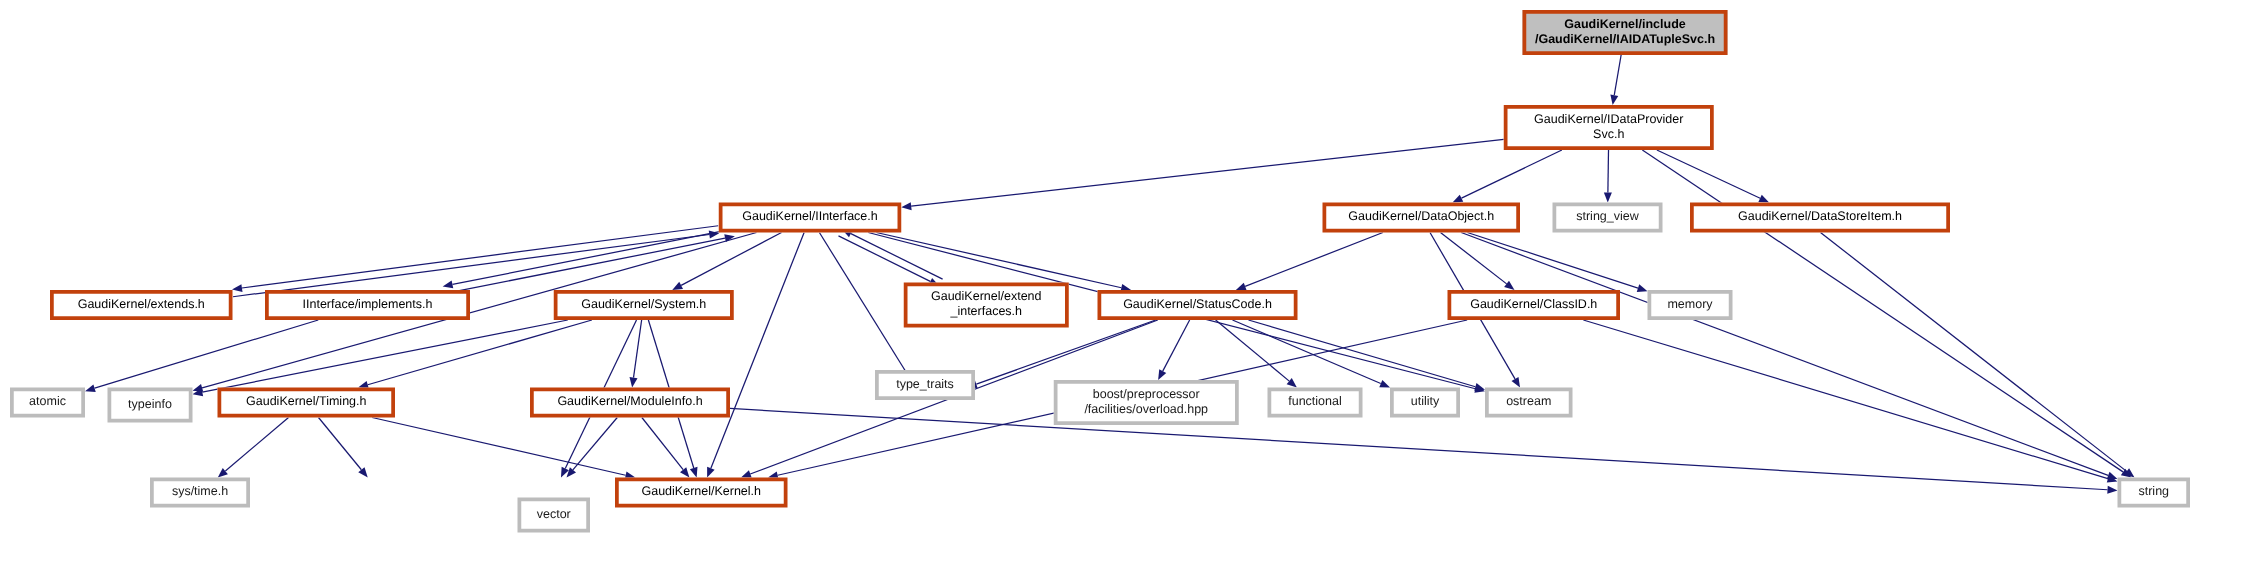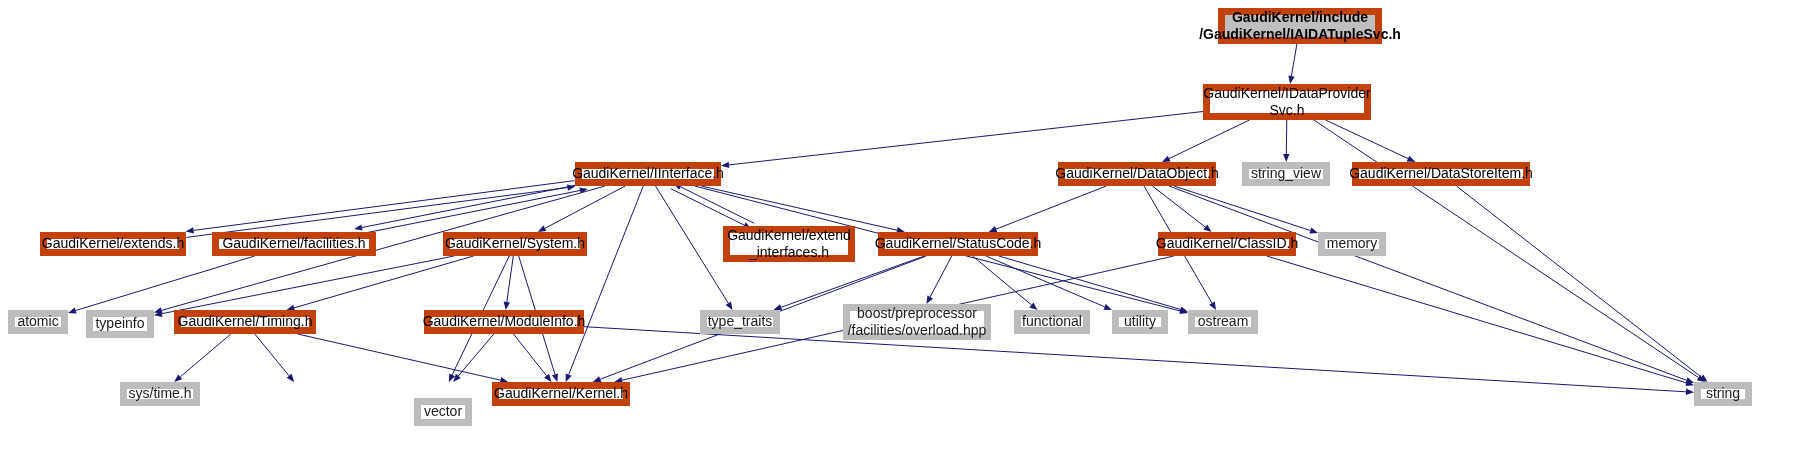--- a/index.html
+++ b/index.html
@@ -10,24 +10,24 @@
     font-family:"Liberation Sans", sans-serif;
     background:#ffffff;
   }
   #edges{position:absolute;left:0;top:0;z-index:0;pointer-events:none;}
   .node{
     position:absolute;
     box-sizing:border-box;
     display:flex;align-items:center;justify-content:center;
     text-align:center;
     white-space:pre-line;
-    font-size:14px;line-height:1.25;
+    font-size:10px;line-height:1.25;
     color:#000000;
     background:#ffffff;
-    border:7px solid #c2410c;
+    border:3px solid #c2410c;
     padding:1px 19px;
     z-index:1;
     cursor:default;
   }
   .node.local{cursor:pointer;}
   .node.system{border-color:#bcbcbc;color:#1a1a1a;}
   .node.root{background:#bfbfbf;font-weight:bold;}
 </style>
 </head>
 <body>
@@ -125,36 +125,36 @@
     </svg>
 
   <div class="node root" style="left:1218px;top:8px;width:164px;height:36px;">GaudiKernel/include
 /GaudiKernel/IAIDATupleSvc.h</div>
   <div class="node local" style="left:1203px;top:84px;width:168px;height:36px;">GaudiKernel/IDataProvider
 Svc.h</div>
 
   <div class="node local" style="left:575px;top:162px;width:146px;height:24px;">GaudiKernel/IInterface.h</div>
   <div class="node local" style="left:1058px;top:162px;width:158px;height:24px;">GaudiKernel/DataObject.h</div>
   <div class="node system" style="left:1242px;top:162px;width:88px;height:24px;">string_view</div>
-  <div class="node local" style="left:1352px;top:162px;width:178px;height:24px;">GaudiKernel/DataStoreItem.h</div>
+  <div class="node local" style="left:1352px;top:162px;width:208px;height:24px;">GaudiKernel/DataStoreItem.h</div>
 
   <div class="node local" style="left:40px;top:232px;width:146px;height:24px;">GaudiKernel/extends.h</div>
-  <div class="node local" style="left:212px;top:232px;width:164px;height:24px;">GaudiKernel/facilities.h</div>
+  <div class="node local" style="left:212px;top:232px;width:164px;height:24px;">IInterface/implements.h</div>
   <div class="node local" style="left:443px;top:232px;width:144px;height:24px;">GaudiKernel/System.h</div>
   <div class="node local" style="left:878px;top:232px;width:160px;height:24px;">GaudiKernel/StatusCode.h</div>
   <div class="node local" style="left:723px;top:226px;width:132px;height:36px;">GaudiKernel/extend
 _interfaces.h</div>
   <div class="node local" style="left:1158px;top:232px;width:138px;height:24px;">GaudiKernel/ClassID.h</div>
   <div class="node system" style="left:1318px;top:232px;width:68px;height:24px;">memory</div>
 
   <div class="node system" style="left:8px;top:310px;width:60px;height:24px;">atomic</div>
   <div class="node system" style="left:86px;top:310px;width:68px;height:28px;">typeinfo</div>
   <div class="node local" style="left:174px;top:310px;width:142px;height:24px;">GaudiKernel/Timing.h</div>
   <div class="node local" style="left:424px;top:310px;width:160px;height:24px;">GaudiKernel/ModuleInfo.h</div>
-  <div class="node system" style="left:700px;top:310px;width:80px;height:24px;">type_traits</div>
+  <div class="node system" style="left:700px;top:296px;width:80px;height:24px;">type_traits</div>
   <div class="node system" style="left:843px;top:304px;width:148px;height:36px;">boost/preprocessor
 /facilities/overload.hpp</div>
   <div class="node system" style="left:1014px;top:310px;width:76px;height:24px;">functional</div>
   <div class="node system" style="left:1112px;top:310px;width:56px;height:24px;">utility</div>
   <div class="node system" style="left:1188px;top:310px;width:70px;height:24px;">ostream</div>
 
   <div class="node system" style="left:120px;top:382px;width:80px;height:24px;">sys/time.h</div>
   <div class="node system" style="left:414px;top:398px;width:58px;height:28px;">vector</div>
   <div class="node local" style="left:492px;top:382px;width:138px;height:24px;">GaudiKernel/Kernel.h</div>
   <div class="node system" style="left:1694px;top:382px;width:58px;height:24px;">string</div>

